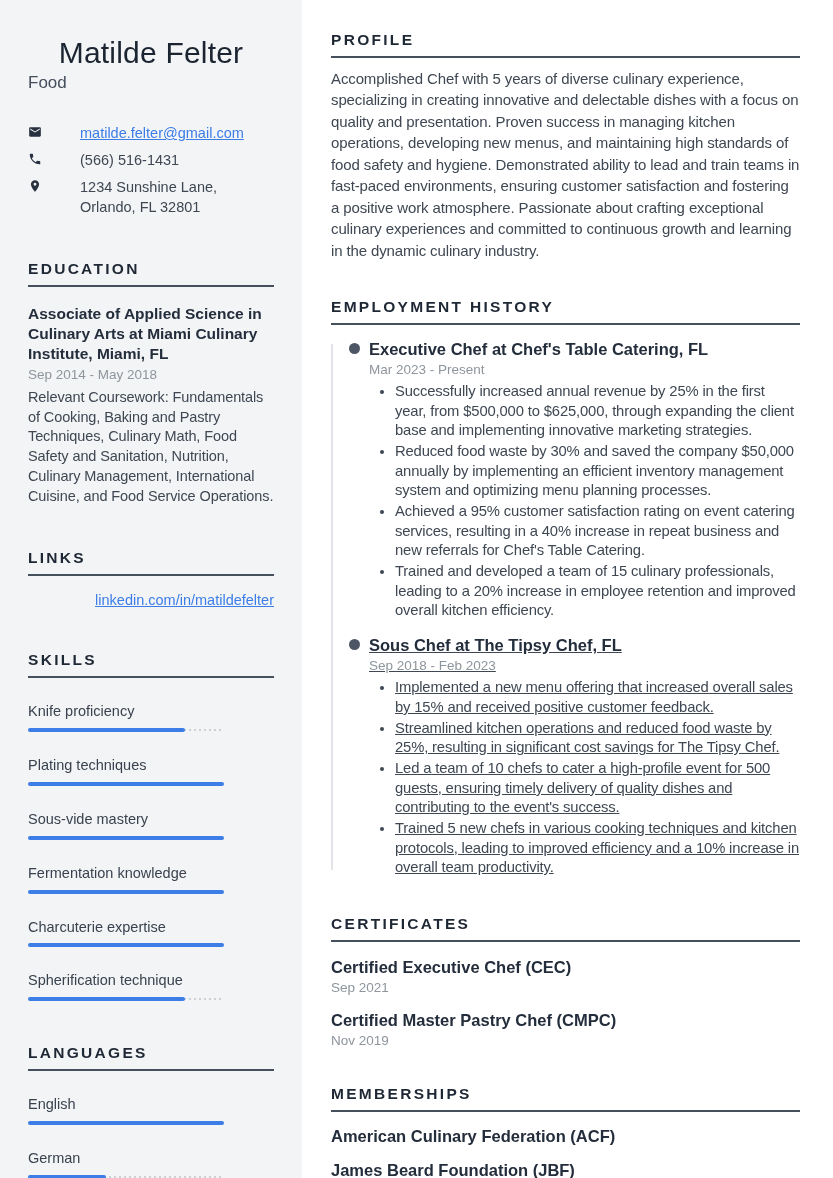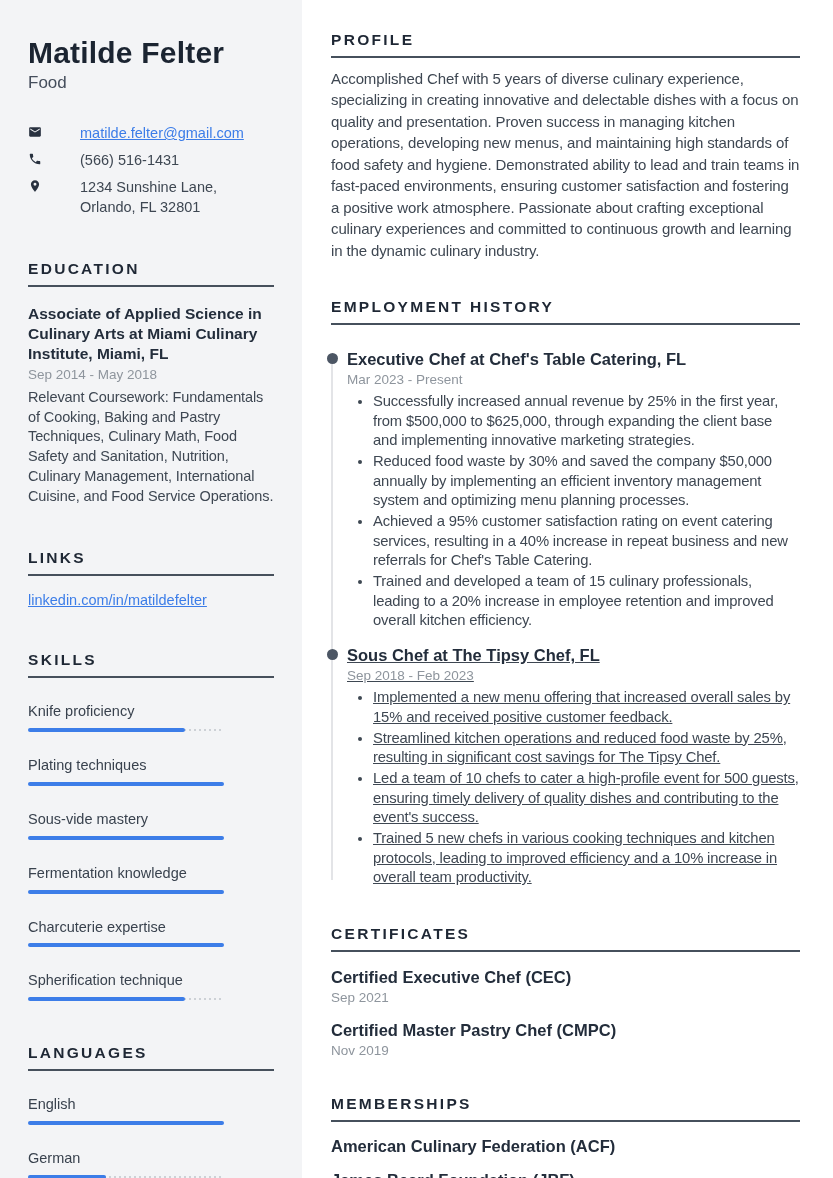--- a/index.html
+++ b/index.html
@@ -14,48 +14,48 @@
     --tl-line:#e3e4e7;
     --tl-dot:#4c5664;
   }
   *{box-sizing:border-box;margin:0;padding:0;}
   html,body{width:833px;height:1178px;background:#fff;overflow:hidden;}
   body{font-family:"Liberation Sans","DejaVu Sans",sans-serif;color:var(--text);}
   .page{display:flex;width:833px;height:1178px;}
 
   
   .sidebar{width:302px;min-width:302px;height:100%;background:var(--sidebar-bg);padding:36px 28px 0 28px;}
-  h1.name{font-size:30px;font-weight:700;color:#1b2431;letter-spacing:.2px;line-height:1.1;}
+  h1.name{font-size:30px;font-weight:400;color:#1b2431;letter-spacing:.2px;line-height:1.1;text-align:center;}
   .role{font-size:17px;color:#454e5c;margin-top:4px;}
   .contact{margin-top:30px;font-size:14.5px;}
   .crow{display:flex;align-items:flex-start;margin-bottom:7px;line-height:1.38;gap:28px;}
   .cicon{width:14px;min-width:14px;height:14px;margin:2px 10px 0 0;color:#28313f;}
   .cicon svg{width:14px;height:14px;display:block;fill:currentColor;}
   a.link{color:var(--accent);text-decoration:underline;cursor:pointer;}
   h2.sec{font-size:15.5px;font-weight:700;letter-spacing:2.3px;color:var(--dark);line-height:20px;}
   hr.rule{border:0;border-top:2px solid var(--rule);margin:6px 0 0 0;}
   .s-section{margin-top:42px;}
   .degree{margin-top:17px;font-size:15.5px;font-weight:700;color:var(--title);line-height:1.29;}
   .edu-date{font-size:13.5px;color:var(--muted);margin-top:3px;}
   .edu-desc{font-size:14.5px;line-height:1.36;margin-top:6px;letter-spacing:-0.1px;}
-  .links-list{margin-top:16px;font-size:14.5px;}
+  .links-list{margin-top:16px;font-size:14.5px;text-align:right;}
   .bar-list{margin-top:16px;}
   .bar-item{margin-bottom:13px;margin-top:24px;}
   .bar-label{font-size:14.5px;color:#39424e;margin-bottom:7px;line-height:1.3;}
   .track{width:196px;height:4px;border-radius:2px;position:relative;
          background-image:radial-gradient(circle at 2px 2px,var(--track-dot) 1.1px,transparent 1.4px);
          background-size:5px 4px;background-repeat:repeat-x;}
   .fill{position:absolute;left:0;top:0;height:4px;border-radius:2px;background:var(--accent);}
 
   
   .main{flex:1;padding:30px 33px 0 29px;background:#fff;}
   .m-section{margin-top:36px;}
   .m-section:first-child{margin-top:0;}
   .profile-text{margin-top:10px;font-size:15px;line-height:1.43;letter-spacing:-0.12px;}
-  .timeline{position:relative;margin-top:24px;}
+  .timeline{position:relative;margin-top:14px;padding-left:22px;}
   .timeline::before{content:"";position:absolute;left:0;top:5px;bottom:8px;width:2px;background:var(--tl-line);}
   .job{position:relative;padding-left:16px;margin-bottom:14px;}
   .job:last-child{margin-bottom:0;text-decoration:underline;}
   .dot{position:absolute;left:-4.5px;top:4px;width:11px;height:11px;border-radius:50%;background:var(--tl-dot);}
   .job-title,.cert-title,.member{font-size:16.5px;font-weight:700;color:var(--title);line-height:1.22;}
   .job-date{font-size:13.5px;color:var(--muted);margin-top:3px;}
   ul.bullets{margin:5px 0 0 0;padding-left:26px;}
   ul.bullets li{font-size:14.8px;line-height:1.33;letter-spacing:-0.15px;margin-bottom:1px;}
   .cert-item{margin-top:15px;}
   .cert-date{font-size:13.5px;color:var(--muted);margin-top:3px;}

